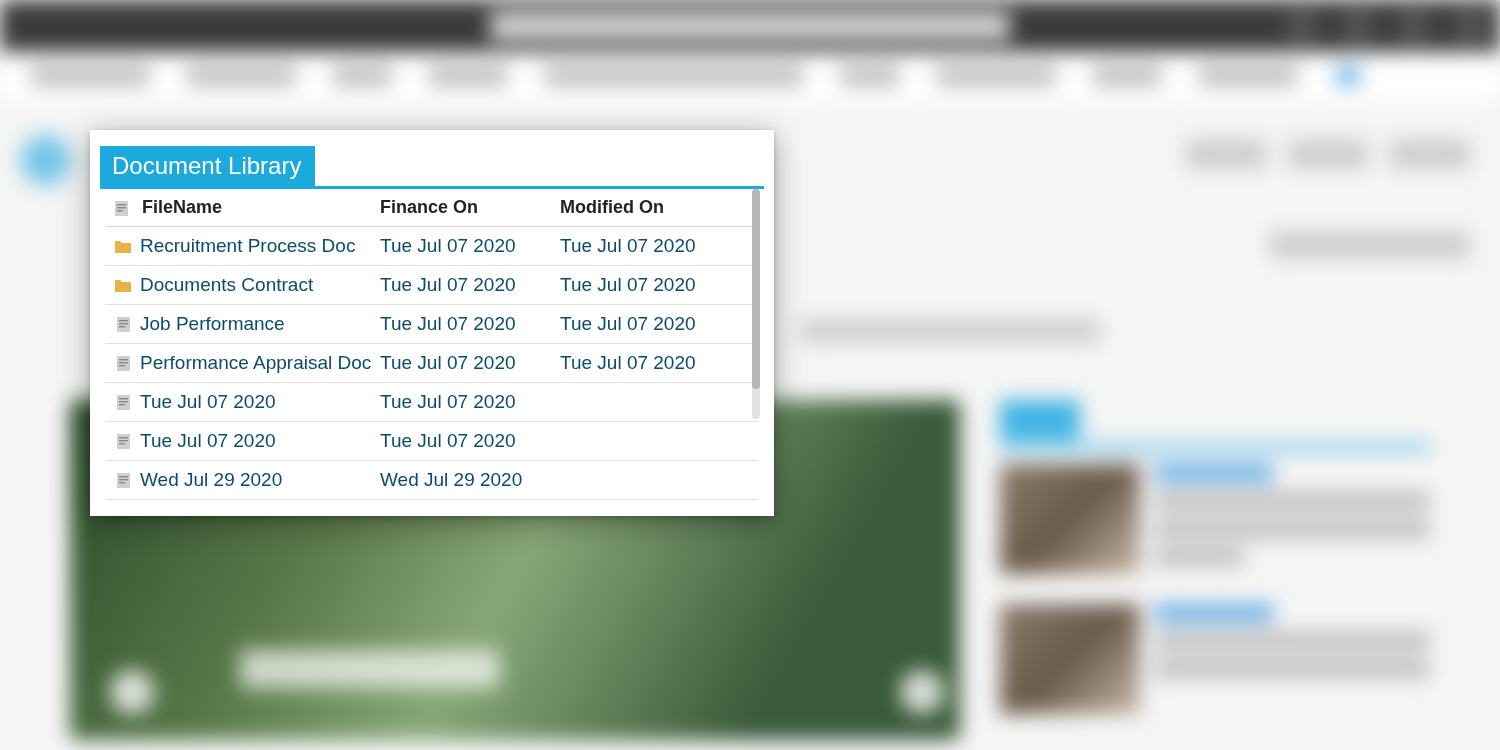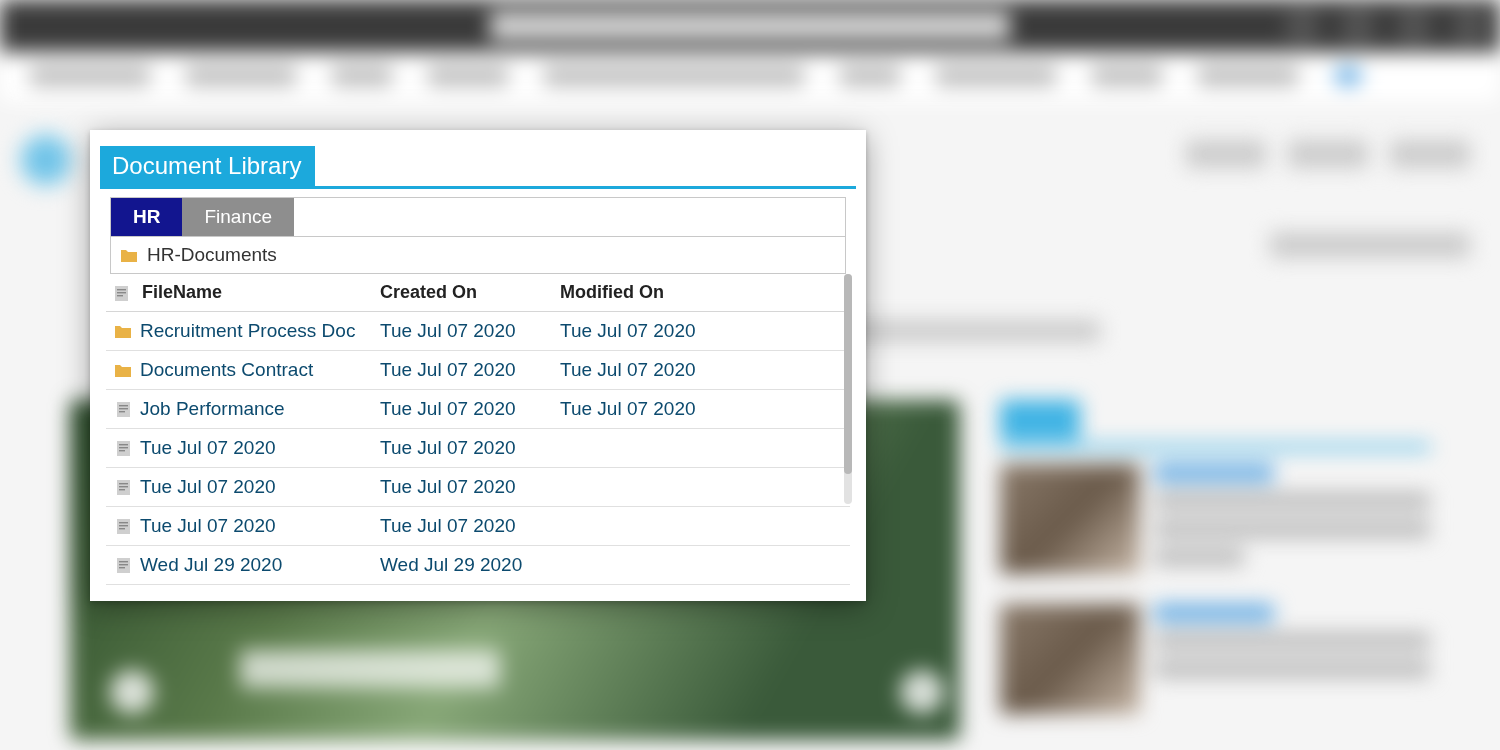--- a/index.html
+++ b/index.html
@@ -131,21 +131,21 @@
     position: absolute;
     top: 232px; right: 30px;
     width: 200px; height: 26px;
     background: #ccc; border-radius: 4px;
   }
 
   
   .panel {
     position: absolute;
     top: 130px; left: 90px;
-    width: 776px;
+    width: 684px;
     background: #ffffff;
     box-shadow: 0 6px 28px rgba(0,0,0,.35), 0 2px 6px rgba(0,0,0,.2);
     padding: 16px 10px 16px 10px;
   }
   .panel-title-wrap {
     border-bottom: 3px solid #1ca9dc;
     display: flex;
   }
   .panel-title {
     background: #1ca9dc;
@@ -295,49 +295,35 @@
         </div>
     </div>
   </div>
 </div>
 
 <div class="panel">
   <div class="panel-title-wrap">
     <div class="panel-title">Document Library</div>
   </div>
 
-  <div class="tabs-box">
-    <div class="tabs-row">
-      <div class="tab active">HR</div>
-      <div class="tab inactive">Finance</div>
-    </div>
-    <div class="folder-row">
-      <span class="folder-icon">
-        <svg width="16" height="14" viewBox="0 0 16 14">
-            <path d="M0 2 h5 l2 2 h9 v10 H0 Z" fill="#e9b246"></path>
-          </svg>
-      </span>
-      <span>HR-Documents</span>
-    </div>
-  </div>
 
   <div class="table-wrap">
     <div class="thead">
       <div class="col-icon">
         <span class="doc-icon">
           <svg width="13" height="15" viewBox="0 0 13 15">
               <rect x="0" y="0" width="13" height="15" fill="#cfcfcf"></rect>
               <rect x="2" y="3" width="9" height="1.4" fill="#888"></rect>
               <rect x="2" y="6" width="9" height="1.4" fill="#888"></rect>
               <rect x="2" y="9" width="6" height="1.4" fill="#888"></rect>
             </svg>
         </span>
       </div>
       <div class="col-name header">FileName</div>
-      <div class="col-created header">Created On</div>
+      <div class="col-created header">Finance On</div>
       <div class="col-modified header">Modified On</div>
     </div>
     <div id="rows">
         <div class="trow">
           <div class="col-icon">
             <svg width="16" height="14" viewBox="0 0 16 14">
               <path d="M0 2 h5 l2 2 h9 v10 H0 Z" fill="#e9b246"></path>
             </svg>
           </div>
           <div>Recruitment Process Doc</div>
@@ -369,20 +355,21 @@
         </div>
         <div class="trow">
           <div class="col-icon">
             <svg width="13" height="15" viewBox="0 0 13 15">
               <rect x="0" y="0" width="13" height="15" fill="#cfcfcf"></rect>
               <rect x="2" y="3" width="9" height="1.4" fill="#888"></rect>
               <rect x="2" y="6" width="9" height="1.4" fill="#888"></rect>
               <rect x="2" y="9" width="6" height="1.4" fill="#888"></rect>
             </svg>
           </div>
+          <div>Performance Appraisal Doc</div>
           <div>Tue Jul 07 2020</div>
           <div>Tue Jul 07 2020</div>
         </div>
         <div class="trow">
           <div class="col-icon">
             <svg width="13" height="15" viewBox="0 0 13 15">
               <rect x="0" y="0" width="13" height="15" fill="#cfcfcf"></rect>
               <rect x="2" y="3" width="9" height="1.4" fill="#888"></rect>
               <rect x="2" y="6" width="9" height="1.4" fill="#888"></rect>
               <rect x="2" y="9" width="6" height="1.4" fill="#888"></rect>

